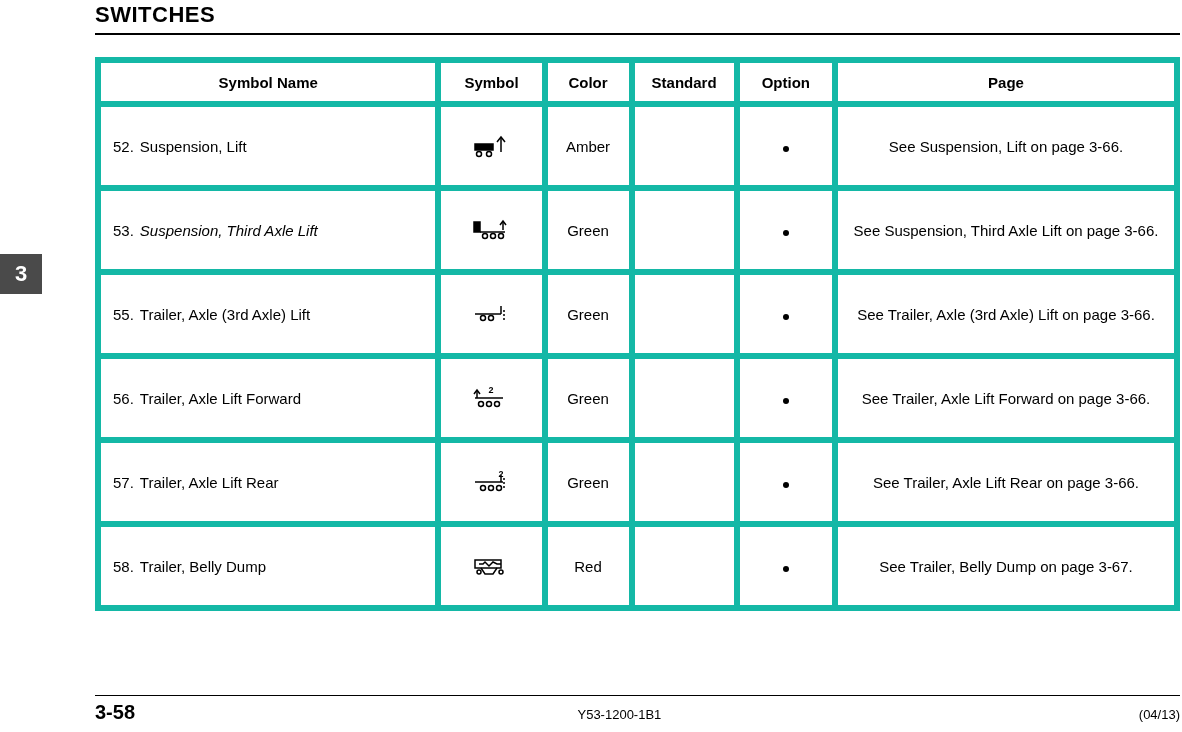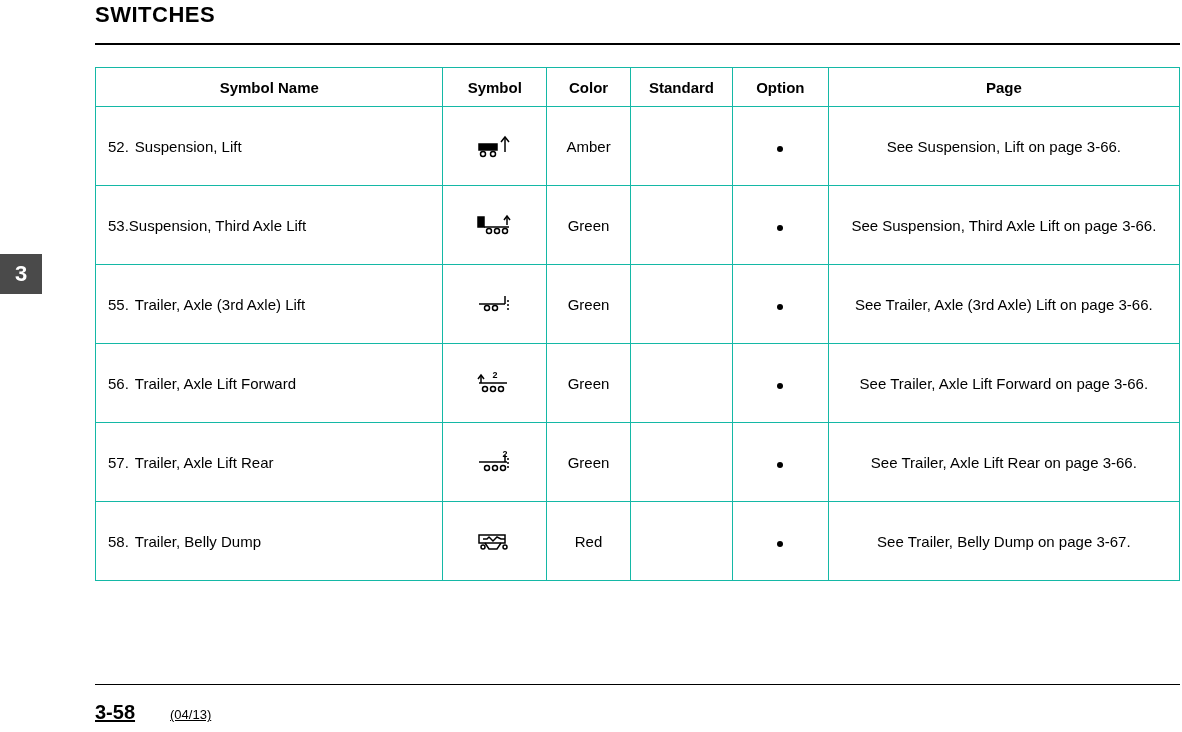--- a/index.html
+++ b/index.html
@@ -21,31 +21,31 @@
     position: absolute;
     left: 95px;
     top: 0;
     width: 1085px;
   }
   .title {
     font-size: 22px;
     font-weight: bold;
     letter-spacing: 0.5px;
     padding-top: 2px;
-    padding-bottom: 15px;
+    padding-bottom: 5px;
     border-bottom: 2px solid #000;
   }
   .table {
     margin-top: 22px;
     border-collapse: collapse;
     width: 100%;
     font-size: 15px;
   }
   .table th, .table td {
-    border: 1px solid #14b8a6;
+    border: 6px solid #14b8a6;
     vertical-align: middle;
   }
   .table th {
     height: 36px;
     font-weight: bold;
     text-align: center;
   }
   .table td {
     height: 76px;
   }
@@ -83,22 +83,21 @@
     justify-content: center;
   }
   .footer {
     position: absolute;
     left: 95px;
     bottom: 8px;
     width: 1085px;
     border-top: 1px solid #000;
     display: flex;
     align-items: baseline;
-    padding-top: 16px;
-    text-decoration: underline;
+    padding-top: 5px;
   }
   .footer-left {
     font-size: 20px;
     font-weight: bold;
     flex: 0 0 auto;
   }
   .footer-center {
     flex: 1 1 auto;
     text-align: center;
     font-size: 13px;
@@ -140,21 +139,21 @@
         <circle cx="18" cy="22" r="2.5" fill="#fff"></circle>
         <line x1="30" y1="20" x2="30" y2="6"></line>
         <polyline points="26,10 30,5 34,10" fill="none"></polyline>
       </svg></span></td>
             <td class="cell-center">Amber</td>
             <td class="cell-center"></td>
             <td class="cell-center"><span class="dot"></span></td>
             <td class="cell-center">See Suspension, Lift on page 3-66.</td>
           </tr>
           <tr>
-            <td class="cell-name"><span>53.</span><span style="">Suspension, Third Axle Lift</span></td>
+            <td class="cell-name"><span>53.</span><span style="margin-left: 6px; font-style: italic;">Suspension, Third Axle Lift</span></td>
             <td class="cell-center"><span><svg class="symbol-svg" width="40" height="28" viewBox="0 0 40 28" fill="none" stroke="#000" stroke-width="1.5">
         <rect x="3" y="6" width="6" height="10" fill="#000"></rect>
         <line x1="9" y1="16" x2="34" y2="16"></line>
         <circle cx="14" cy="20" r="2.5" fill="#fff"></circle>
         <circle cx="22" cy="20" r="2.5" fill="#fff"></circle>
         <circle cx="30" cy="20" r="2.5" fill="#fff"></circle>
         <line x1="32" y1="14" x2="32" y2="6"></line>
         <polyline points="29,9 32,5 35,9" fill="none"></polyline>
       </svg></span></td>
             <td class="cell-center">Green</td>
@@ -221,15 +220,16 @@
             <td class="cell-center"></td>
             <td class="cell-center"><span class="dot"></span></td>
             <td class="cell-center">See Trailer, Belly Dump on page 3-67.</td>
           </tr>
         </tbody>
     </table>
   </div>
 
   <div class="footer">
     <div class="footer-left">3-58</div>
+    <div class="footer-center">Y53-1200-1B1</div>
     <div class="footer-right">(04/13)</div>
   </div>
 </div>
 
 </body></html>

